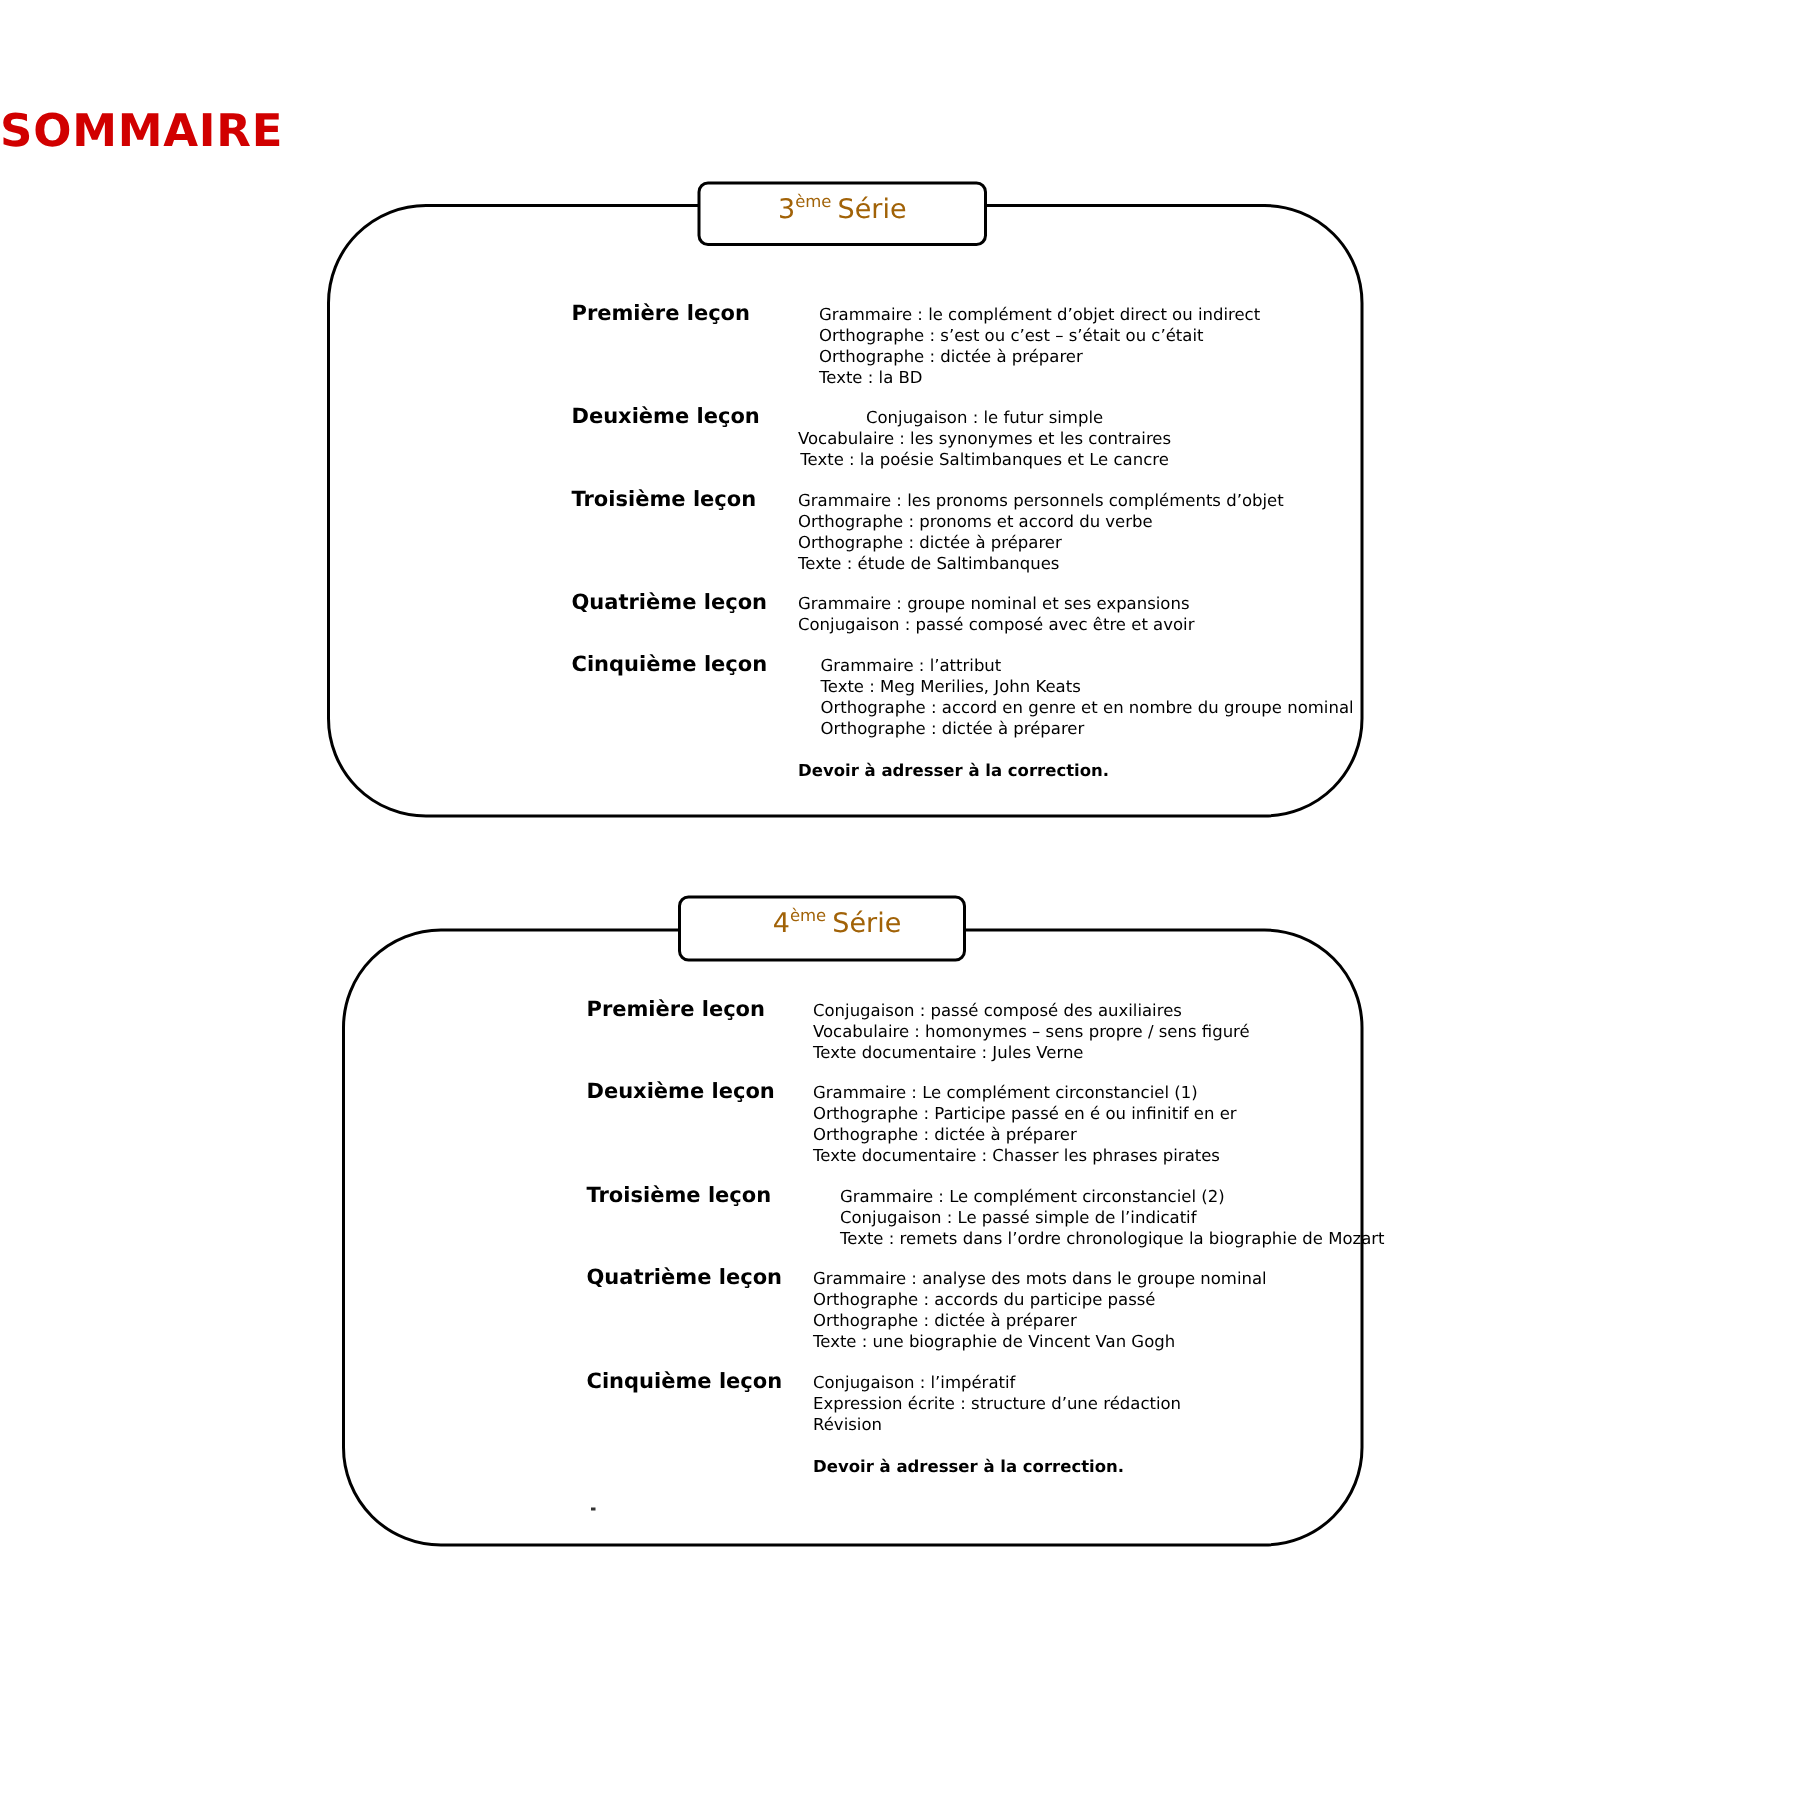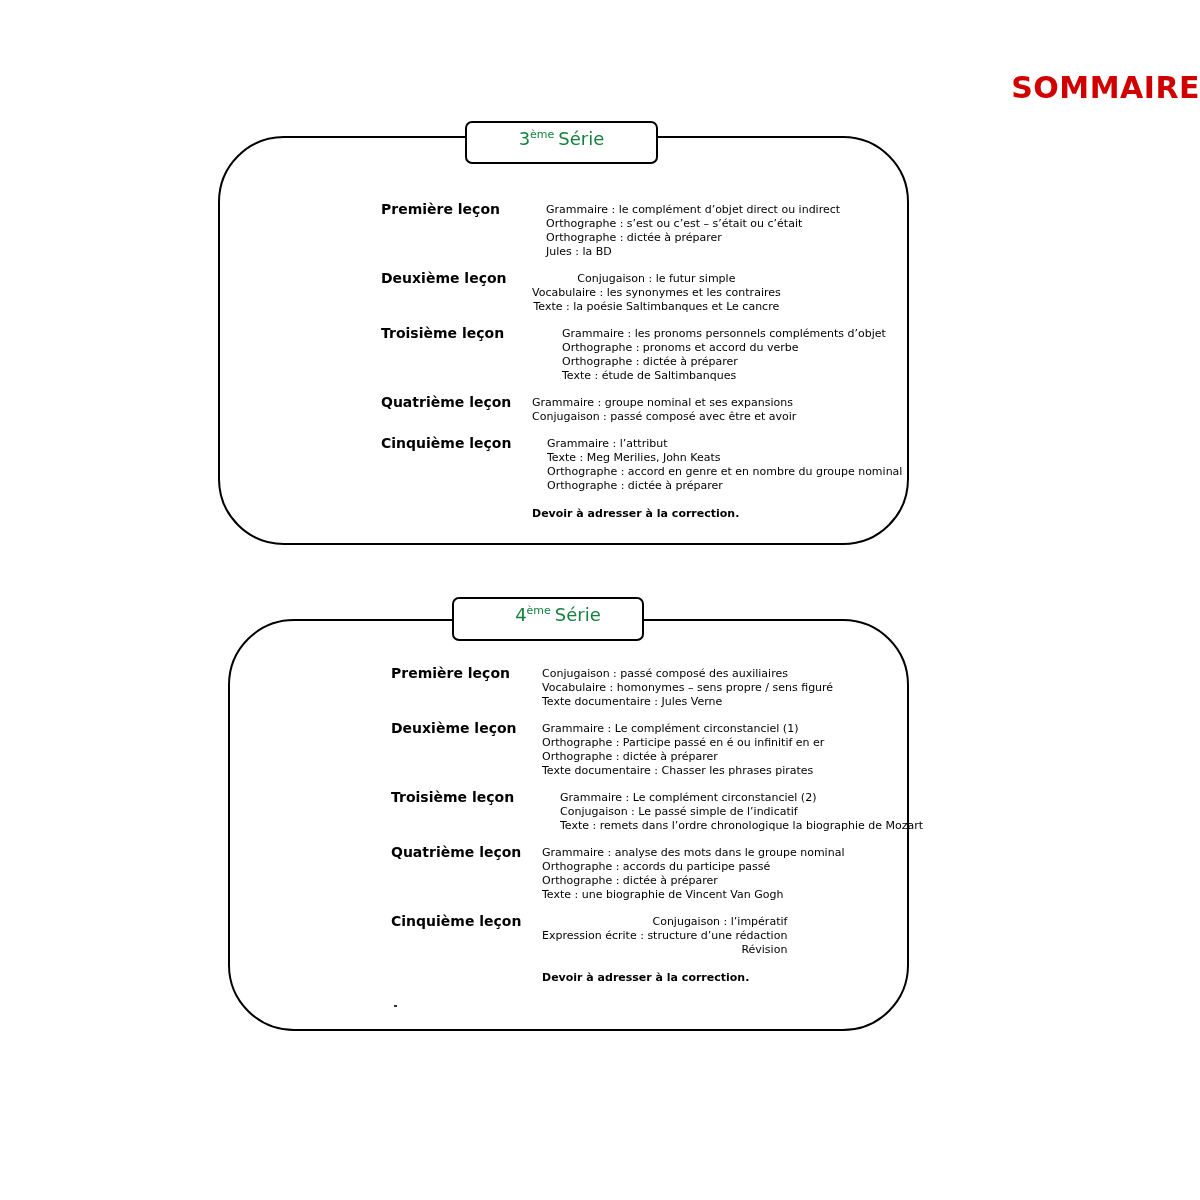--- a/index.html
+++ b/index.html
@@ -1,22 +1,22 @@
 <!DOCTYPE html>
 <html><head>
 <meta charset="utf-8">
 <style>
   html, body { margin:0; padding:0; }
   body { width:1200px; height:1200px; background:#ffffff; position:relative; overflow:hidden;
          font-family:"DejaVu Sans", sans-serif; color:#000; }
-  .title { position:absolute; left:0; width:1200px; top:70px; text-align:right;
+  .title { position:absolute; left:0; width:1200px; top:70px; text-align:left;
            font-family:"DejaVu Sans", sans-serif; font-weight:bold; font-size:30px; color:#d10000; letter-spacing:0.5px; }
   .box { position:absolute; border:2px solid #000; border-radius:66px; background:#fff; box-sizing:border-box; }
   .tab { position:absolute; border:2px solid #000; border-radius:7px; background:#fff; box-sizing:border-box;
-         text-align:center; color:#15803d; font-family:"DejaVu Sans", sans-serif; font-size:18px; }
+         text-align:center; color:#a16207; font-family:"DejaVu Sans", sans-serif; font-size:18px; }
   .tab sup { font-size:11px; vertical-align:7px; margin-right:4px; }
   .lesson { position:absolute; }
   .lesson-title { position:absolute; left:0; top:0; font-weight:bold; font-size:14px; white-space:nowrap; }
   .lesson-items { position:absolute; top:2px; font-size:11px; line-height:14px; white-space:nowrap; }
   .devoir { position:absolute; font-weight:bold; font-size:11px; white-space:nowrap; }
   .artifact { position:absolute; width:3px; height:2px; background:#333; }
 </style>
 </head>
 <body>
 
@@ -26,34 +26,34 @@
 <div class="tab" style="left:465px; top:121px; width:193px; height:43px; padding-top:5px;">
   <span>3</span><sup>ème</sup><span>Série</span>
 </div>
 
 <div class="lesson" style="left:381px; top:201px;">
   <div class="lesson-title">Première leçon</div>
   <div class="lesson-items" style="left:165px;">
     <div>Grammaire : le complément d’objet direct ou indirect</div>
     <div>Orthographe : s’est ou c’est – s’était ou c’était</div>
     <div>Orthographe : dictée à préparer</div>
-    <div>Jules : la BD</div>
+    <div>Texte : la BD</div>
   </div>
 </div>
 <div class="lesson" style="left:381px; top:270px;">
   <div class="lesson-title">Deuxième leçon</div>
   <div class="lesson-items" style="left:151px;text-align:center;">
     <div>Conjugaison : le futur simple</div>
     <div>Vocabulaire : les synonymes et les contraires</div>
     <div>Texte : la poésie Saltimbanques et Le cancre</div>
   </div>
 </div>
 <div class="lesson" style="left:381px; top:325px;">
   <div class="lesson-title">Troisième leçon</div>
-  <div class="lesson-items" style="left:151px;margin-left:30px;">
+  <div class="lesson-items" style="left:151px;">
     <div>Grammaire : les pronoms personnels compléments d’objet</div>
     <div>Orthographe : pronoms et accord du verbe</div>
     <div>Orthographe : dictée à préparer</div>
     <div>Texte : étude de Saltimbanques</div>
   </div>
 </div>
 <div class="lesson" style="left:381px; top:394px;">
   <div class="lesson-title">Quatrième leçon</div>
   <div class="lesson-items" style="left:151px;">
     <div>Grammaire : groupe nominal et ses expansions</div>
@@ -105,20 +105,20 @@
   <div class="lesson-title">Quatrième leçon</div>
   <div class="lesson-items" style="left:151px;">
     <div>Grammaire : analyse des mots dans le groupe nominal</div>
     <div>Orthographe : accords du participe passé</div>
     <div>Orthographe : dictée à préparer</div>
     <div>Texte : une biographie de Vincent Van Gogh</div>
   </div>
 </div>
 <div class="lesson" style="left:391px; top:913px;">
   <div class="lesson-title">Cinquième leçon</div>
-  <div class="lesson-items" style="left:151px;text-align:right;">
+  <div class="lesson-items" style="left:151px;">
     <div>Conjugaison : l’impératif</div>
     <div>Expression écrite : structure d’une rédaction</div>
     <div>Révision</div>
   </div>
 </div>
 <div class="devoir" style="left:542px; top:971px;">Devoir à adresser à la correction.</div>
 <div class="artifact" style="left:394px; top:1005px;"></div>
 
 </body></html>

